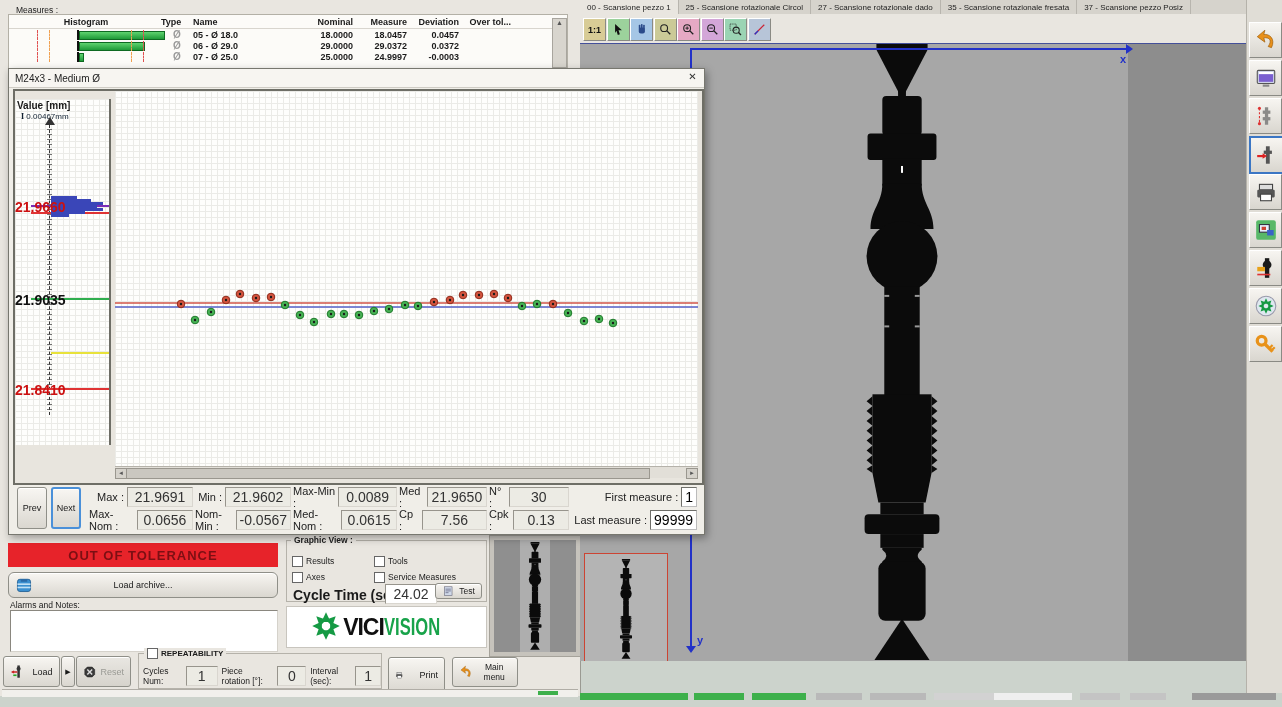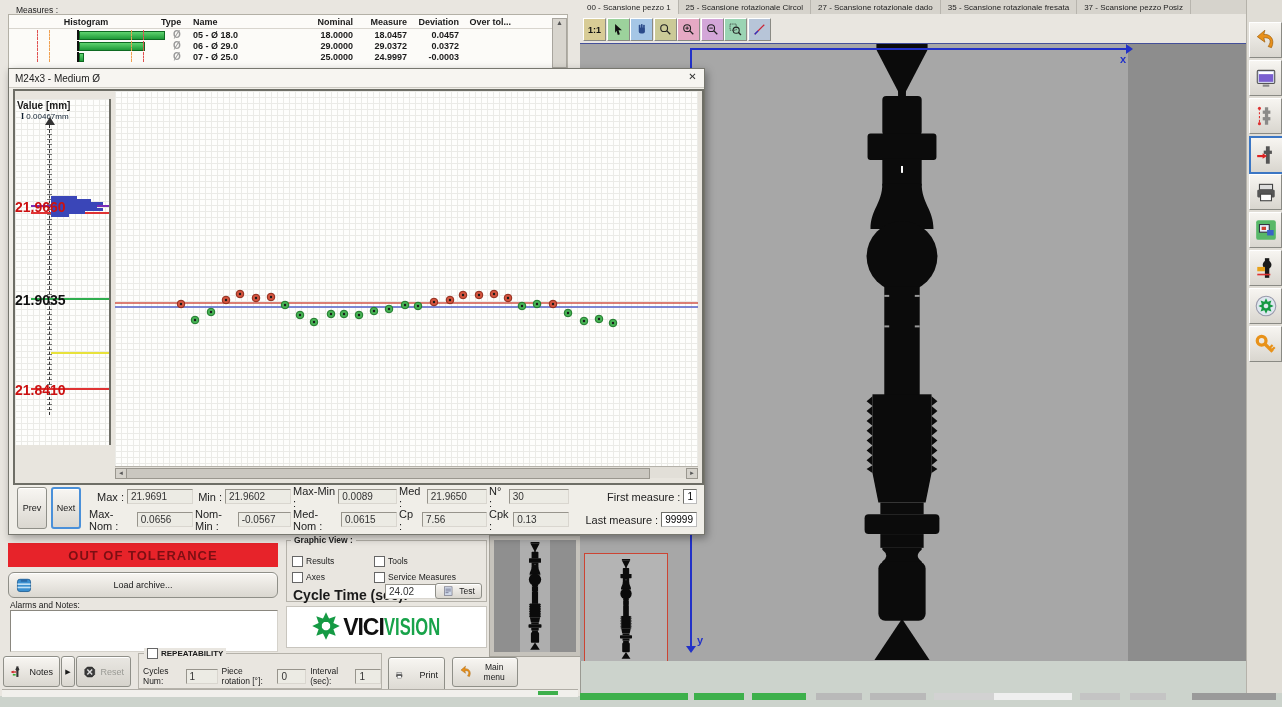--- a/index.html
+++ b/index.html
@@ -6,21 +6,21 @@
   body{width:1282px;height:707px;position:relative;background:#ccd3cc;
        font-family:"Liberation Sans",sans-serif;font-size:9px;color:#1a1a1a;
        overflow:hidden;-webkit-font-smoothing:antialiased;}
   .abs{position:absolute;}
   
   .btn{position:absolute;display:flex;align-items:center;justify-content:center;gap:4px;
        background:linear-gradient(#f8f6f2,#dad7d0);border:1px solid #8f8f88;border-radius:3px;
        font-size:9px;color:#1a1a1a;box-shadow:inset 0 1px 0 #fff;cursor:default;}
   .btn.dis{color:#9a9a94;background:linear-gradient(#e9e7e2,#d6d3cc);}
   .sunken{background:#ecebe4;border:1px solid;border-color:#97948c #d9d6cf #d9d6cf #97948c;
-          font-size:10px;text-align:left;padding:1px 3px;color:#333;display:inline-block;}
+          font-size:14px;text-align:center;padding:1px 3px;color:#333;display:inline-block;}
   .wbox{background:#fff !important;border-color:#6f6f6a #bbb #bbb #6f6f6a !important;color:#000;}
   .cb{display:inline-block;width:9px;height:9px;background:#fff;border:1px solid #666;vertical-align:middle;}
   .chip{position:absolute;background:#e9e6e0;padding:0 3px;font-size:8.5px;color:#222;}
   .grid-paper{background-color:#fefefc;
       background-image:linear-gradient(to right,#ebebe7 1px,transparent 1px),
                        linear-gradient(to bottom,#ebebe7 1px,transparent 1px);
       background-size:6px 6px;}
   
   #main-window{left:0;top:0;width:580px;height:696px;background:#e9e6e0;border-right:1px solid #9a9a92;}
   #measures-group{left:8px;top:14px;width:558px;height:54px;border:1px solid #b3b0a6;background:#fcfbf8;overflow:hidden;}
@@ -291,21 +291,21 @@
   </div>
 
   <button class="btn" id="btn-start">
     <svg viewBox="0 0 22 22" width="18" height="18">
       <rect x="9" y="3" width="3" height="15" fill="#333"></rect>
         <circle cx="10.5" cy="7" r="2.5" fill="#333"></circle>
       <path d="M2,11 h7" stroke="#c22" stroke-width="1.8"></path>
         <path d="M2,11 l3,-2 v4 Z" fill="#c22"></path>
       <rect x="4" y="14" width="4" height="2" fill="#2a2"></rect>
     </svg>
-    <span>Notes</span>
+    <span>Load</span>
   </button>
   <button class="btn" id="btn-start-drop">▶</button>
   <button class="btn dis" id="btn-reset">
     <svg viewBox="0 0 22 22" width="18" height="18">
       <polygon points="7,3 15,3 19,7 19,15 15,19 7,19 3,15 3,7" fill="#3a3a3a" stroke="#222"></polygon>
       <path d="M7,7 L15,15 M15,7 L7,15" stroke="#ddd" stroke-width="2.4"></path>
     </svg>
     <span>Reset</span>
   </button>
   <div class="abs" id="rep-chip">

